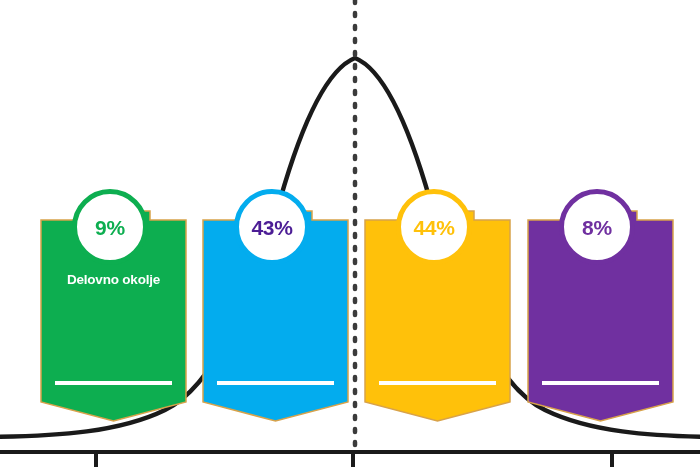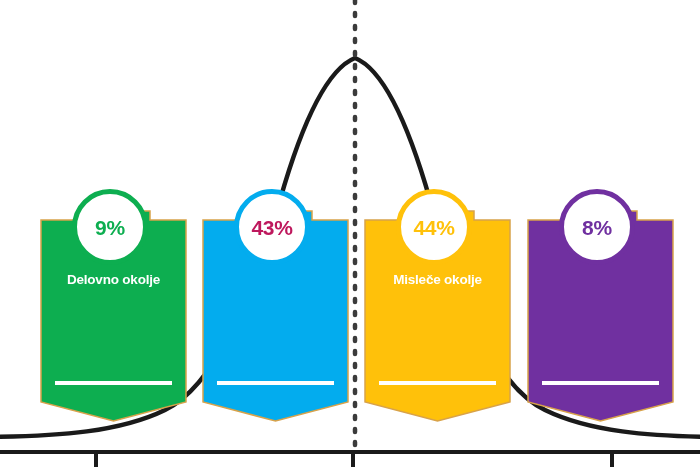--- a/index.html
+++ b/index.html
@@ -115,28 +115,27 @@
         <div class="badge" style="border: 5px solid rgb(13, 174, 80);">
           <span class="badge-value" style="color: rgb(13, 174, 80);">9%</span>
         </div>
       </div>
       <div class="banner" style="left: 203px; top: 189px;">
         <svg class="banner-svg" viewBox="0 0 145 232">
           <path d="M 0 31 L 36 31 L 36 22 L 109 22 L 109 31 L 145 31 L 145 213 L 72.5 232 L 0 213 Z" fill="#03acee" stroke="#d8a24a" stroke-width="1.5"></path>
         </svg>
         <div class="banner-underline"></div>
         <div class="badge" style="border: 5px solid rgb(3, 172, 238);">
-          <span class="badge-value" style="color: #be185d;">43%</span>
+          <span class="badge-value" style="color: #4c1d95;">43%</span>
         </div>
       </div>
       <div class="banner" style="left: 365px; top: 189px;">
         <svg class="banner-svg" viewBox="0 0 145 232">
           <path d="M 0 31 L 36 31 L 36 22 L 109 22 L 109 31 L 145 31 L 145 213 L 72.5 232 L 0 213 Z" fill="#ffc10a" stroke="#d8a24a" stroke-width="1.5"></path>
         </svg>
-        <div class="banner-label">Misleče okolje</div>
         <div class="banner-underline"></div>
         <div class="badge" style="border: 5px solid rgb(255, 193, 10);">
           <span class="badge-value" style="color: rgb(255, 193, 10);">44%</span>
         </div>
       </div>
       <div class="banner" style="left: 528px; top: 189px;">
         <svg class="banner-svg" viewBox="0 0 145 232">
           <path d="M 0 31 L 36 31 L 36 22 L 109 22 L 109 31 L 145 31 L 145 213 L 72.5 232 L 0 213 Z" fill="#7030a0" stroke="#d8a24a" stroke-width="1.5"></path>
         </svg>
         <div class="banner-underline"></div>

